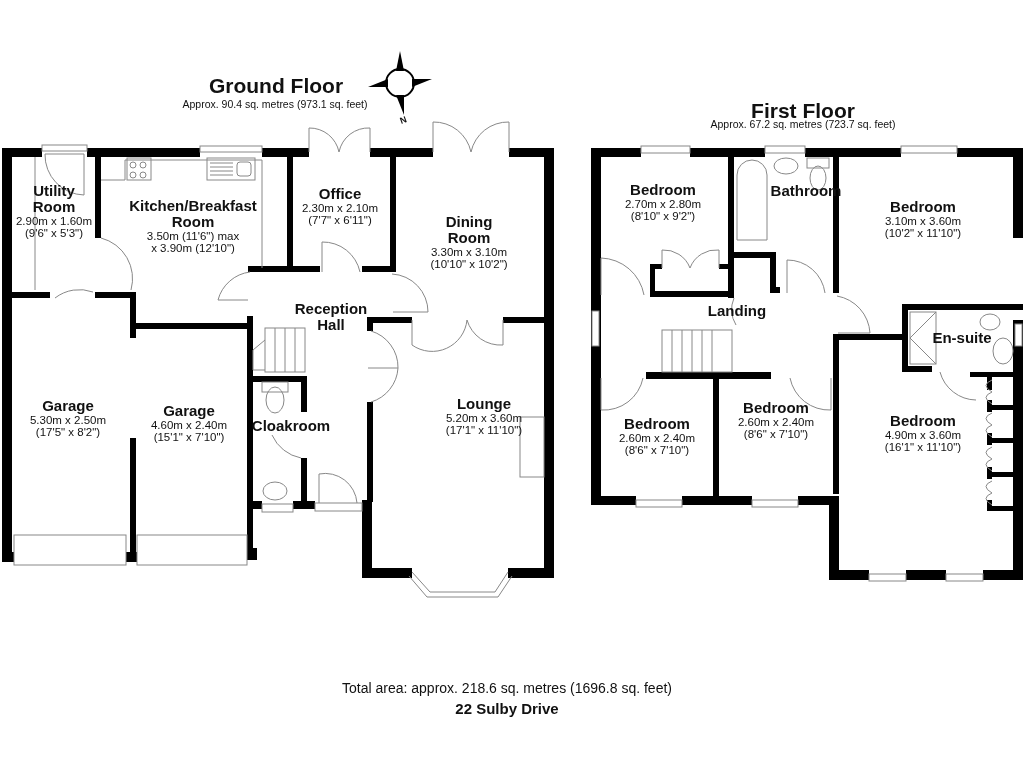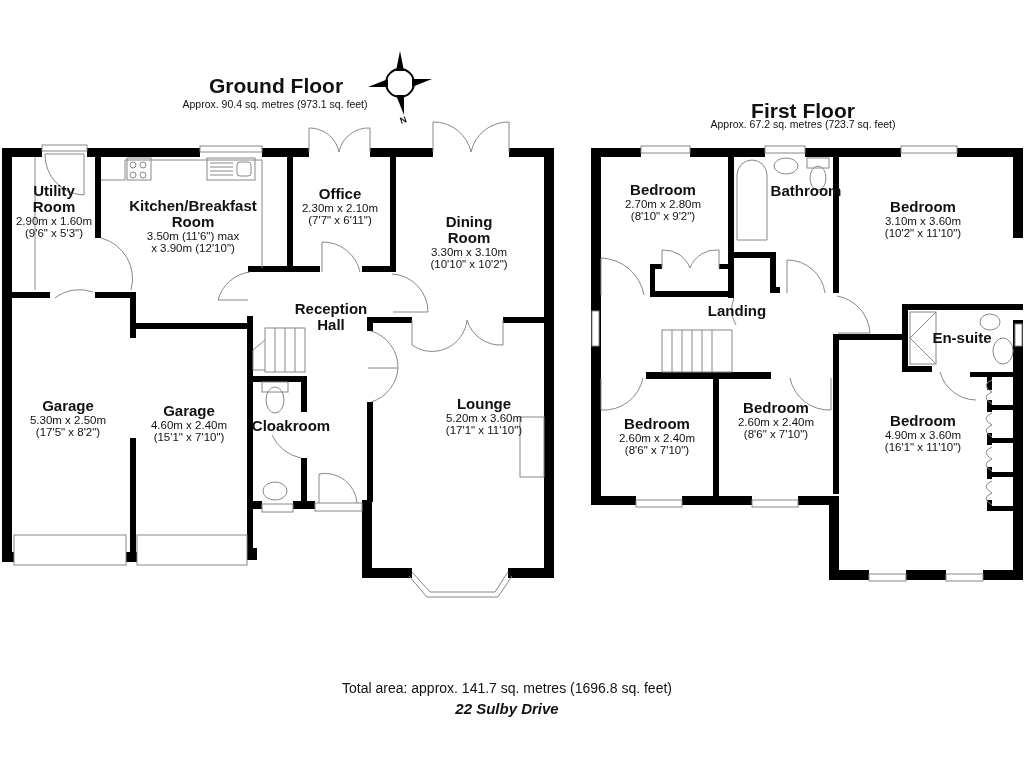--- a/index.html
+++ b/index.html
@@ -4,21 +4,21 @@
 <style>
   html, body { margin:0; padding:0; background:#ffffff; }
   body { width:1024px; height:768px; position:relative; overflow:hidden; font-family:"Liberation Sans", sans-serif; color:#111; }
   svg.plan { position:absolute; left:0; top:0; width:1024px; height:768px; }
   .lbl { position:absolute; text-align:center; line-height:1.05; transform:translateX(-50%); white-space:nowrap; }
   .rn { font-weight:bold; font-size:15px; display:block; }
   .rd { font-size:11.5px; display:block; }
   .title { position:absolute; font-weight:bold; font-size:21px; transform:translateX(-50%); white-space:nowrap; }
   .sub { position:absolute; font-size:10.5px; transform:translateX(-50%); white-space:nowrap; }
   .total { position:absolute; left:507px; top:680px; font-size:14px; transform:translateX(-50%); white-space:nowrap; }
-  .addr { position:absolute; left:507px; top:700px; font-size:15px; font-weight:bold; transform:translateX(-50%); white-space:nowrap;font-style:italic; }
+  .addr { position:absolute; left:507px; top:700px; font-size:15px; font-weight:bold; transform:translateX(-50%); white-space:nowrap; }
   .compass-n { position:absolute; left:400px; top:115px; font-size:9px; font-weight:bold; transform:rotate(-20deg); }
 </style>
 </head>
 <body>
 
 <svg class="plan" viewBox="0 0 1024 768" xmlns="http://www.w3.org/2000/svg">
 
   <g fill="#000">
 
     <rect x="2" y="148" width="10" height="412"></rect>
@@ -330,14 +330,14 @@
   <span class="rn">Bedroom</span>
   <span class="rd">2.60m x 2.40m</span>
   <span class="rd">(8'6" x 7'10")</span>
 </div>
 <div class="lbl" style="left:923px; top:413px;">
   <span class="rn">Bedroom</span>
   <span class="rd">4.90m x 3.60m</span>
   <span class="rd">(16'1" x 11'10")</span>
 </div>
 
-<div class="total">Total area: approx. 141.7 sq. metres (1696.8 sq. feet)</div>
+<div class="total">Total area: approx. 218.6 sq. metres (1696.8 sq. feet)</div>
 <div class="addr">22 Sulby Drive</div>
 
 </body></html>

